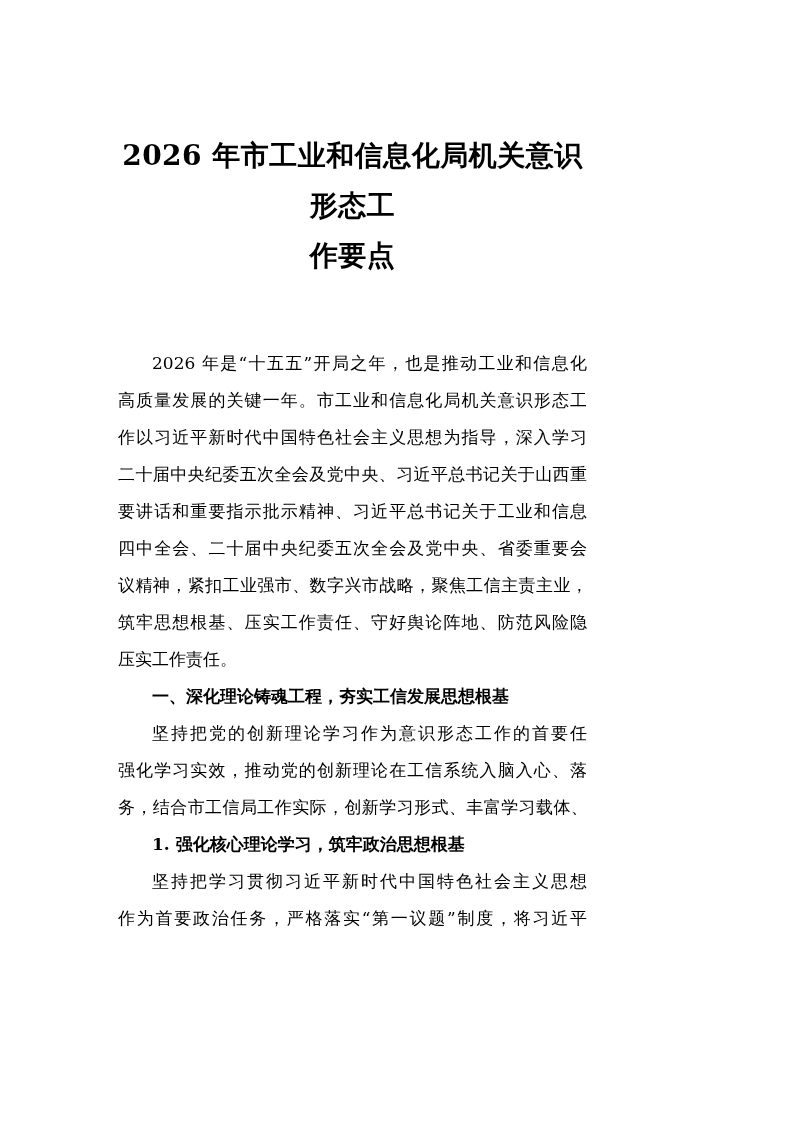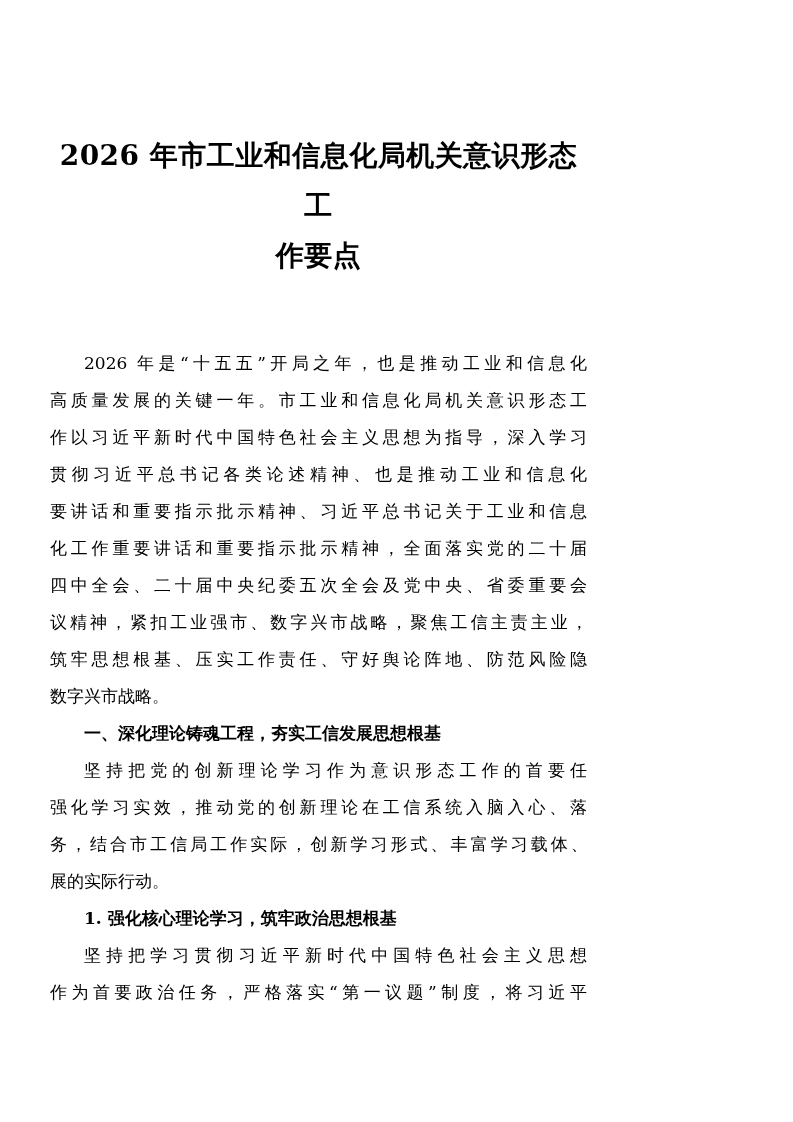--- a/index.html
+++ b/index.html
@@ -7,21 +7,21 @@
     padding: 0;
     background: #ffffff;
   }
   .page {
     position: relative;
     width: 705px;
     height: 1122px;
     box-sizing: border-box;
     background: #ffffff;
     color: #000000;
-    padding: 131px 118px 0 50px;
+    padding: 131px 118px 0 118px;
     overflow: hidden;
     font-family: "DejaVu Serif", "Liberation Serif", serif;
   }
   .doc-title {
     font-size: 28px;
     line-height: 50px;
     font-weight: 700;
     text-align: center;
     letter-spacing: 0.5px;
   }
@@ -66,36 +66,34 @@
     <div class="title-line">2026 年市工业和信息化局机关意识形态工</div>
     <div class="title-line">作要点</div>
   </div>
 
   <div class="doc-body">
 
     <div>
       <div class="line jf first">2026 年是“十五五”开局之年，也是推动工业和信息化</div>
       <div class="line jf">高质量发展的关键一年。市工业和信息化局机关意识形态工</div>
       <div class="line jf">作以习近平新时代中国特色社会主义思想为指导，深入学习</div>
-      <div class="line jf">贯彻习近平总书记各类论述精神、也是推动工业和信息化</div>
+      <div class="line jf">二十届中央纪委五次全会及党中央、习近平总书记关于山西重</div>
       <div class="line jf">要讲话和重要指示批示精神、习近平总书记关于工业和信息</div>
-      <div class="line jf">化工作重要讲话和重要指示批示精神，全面落实党的二十届</div>
       <div class="line jf">四中全会、二十届中央纪委五次全会及党中央、省委重要会</div>
       <div class="line jf tight">议精神，紧扣工业强市、数字兴市战略，聚焦工信主责主业，</div>
       <div class="line jf">筑牢思想根基、压实工作责任、守好舆论阵地、防范风险隐</div>
-      <div class="line">数字兴市战略。</div>
+      <div class="line">压实工作责任。</div>
     </div>
 
     <div class="line h1">一、深化理论铸魂工程，夯实工信发展思想根基</div>
 
     <div>
       <div class="line jf first">坚持把党的创新理论学习作为意识形态工作的首要任</div>
       <div class="line jf">强化学习实效，推动党的创新理论在工信系统入脑入心、落</div>
       <div class="line jf tight">务，结合市工信局工作实际，创新学习形式、丰富学习载体、</div>
-      <div class="line">展的实际行动。</div>
     </div>
 
     <div class="line h2">1. 强化核心理论学习，筑牢政治思想根基</div>
 
     <div>
       <div class="line jf first">坚持把学习贯彻习近平新时代中国特色社会主义思想</div>
       <div class="line jf">作为首要政治任务，严格落实“第一议题”制度，将习近平</div>
     </div>
 
   </div>

